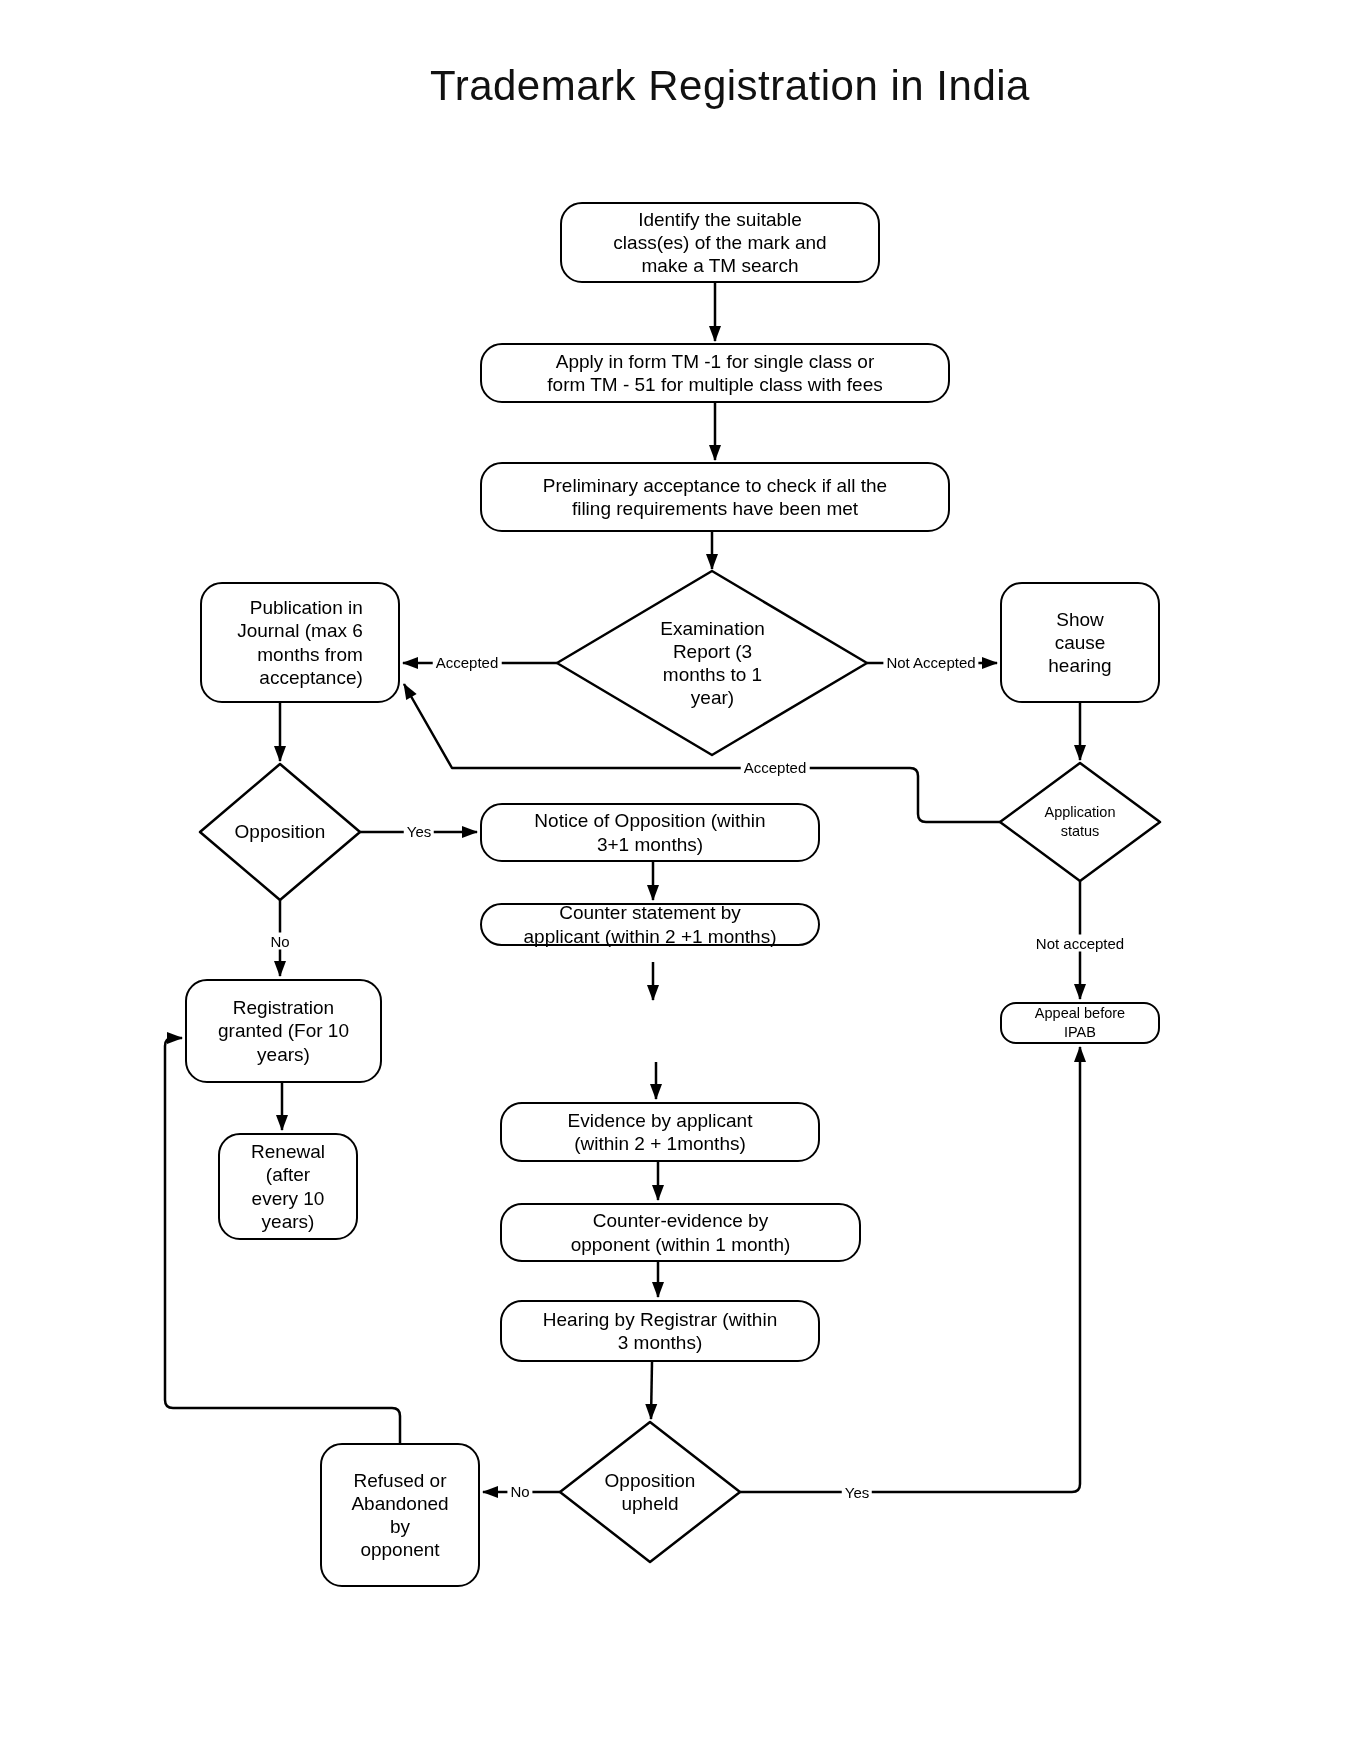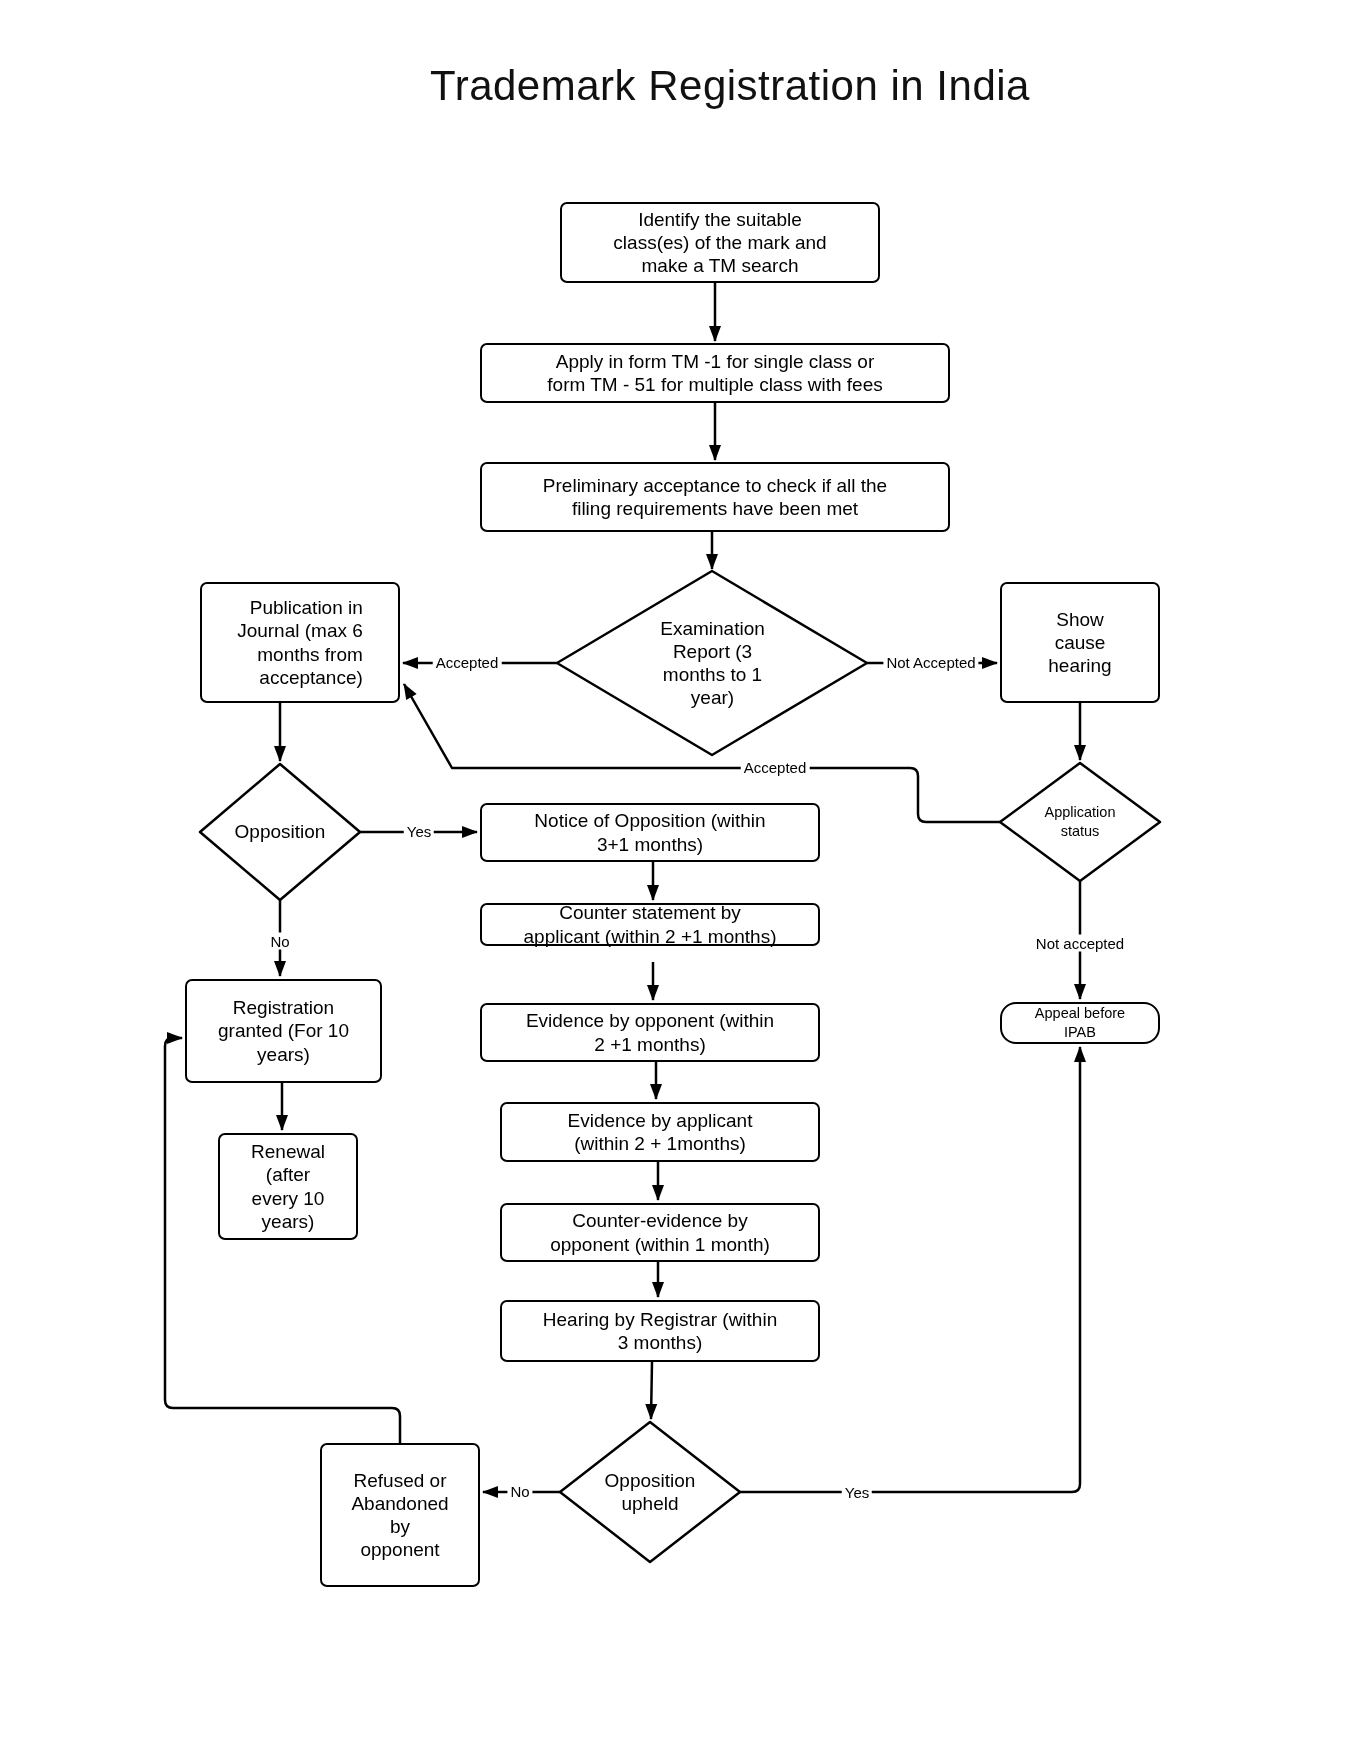--- a/index.html
+++ b/index.html
@@ -31,21 +31,21 @@
     fill: #ffffff;
     stroke: #000;
     stroke-width: 2.5;
     stroke-linejoin: round;
   }
   .node {
     position: absolute;
     box-sizing: border-box;
     background: #ffffff;
     border: 2.5px solid #000;
-    border-radius: 7px;
+    border-radius: 22px;
     display: flex;
     align-items: center;
     justify-content: center;
     text-align: center;
     font-size: 19px;
     line-height: 1.22;
     white-space: pre-line;
     padding: 2px 6px;
   }
   .dtext {
@@ -132,25 +132,23 @@
 Journal (max 6
 months from
 acceptance)</div>
   <div class="node" style="left:1000px; top:582px; width:160px; height:121px;">Show
 cause
 hearing</div>
   <div class="node" style="left:480px; top:803px; width:340px; height:59px;">Notice of Opposition (within
 3+1 months)</div>
   <div class="node" style="left:480px; top:903px; width:340px; height:43px;">Counter statement by
 applicant (within 2 +1 months)</div>
-  <div class="node" style="left:480px; top:1003px; width:340px; height:59px;">Evidence by opponent (within
-2 +1 months)</div>
   <div class="node" style="left:500px; top:1102px; width:320px; height:60px;">Evidence by applicant
 (within 2 + 1months)</div>
-  <div class="node" style="left:500px; top:1203px; width:320px; height:59px;">Counter-evidence by
+  <div class="node" style="left:500px; top:1203px; width:361px; height:59px;">Counter-evidence by
 opponent (within 1 month)</div>
   <div class="node" style="left:500px; top:1300px; width:320px; height:62px;">Hearing by Registrar (within
 3 months)</div>
   <div class="node" style="left:185px; top:979px; width:197px; height:104px;">Registration
 granted (For 10
 years)</div>
   <div class="node" style="left:218px; top:1133px; width:140px; height:107px;">Renewal
 (after
 every 10
 years)</div>

